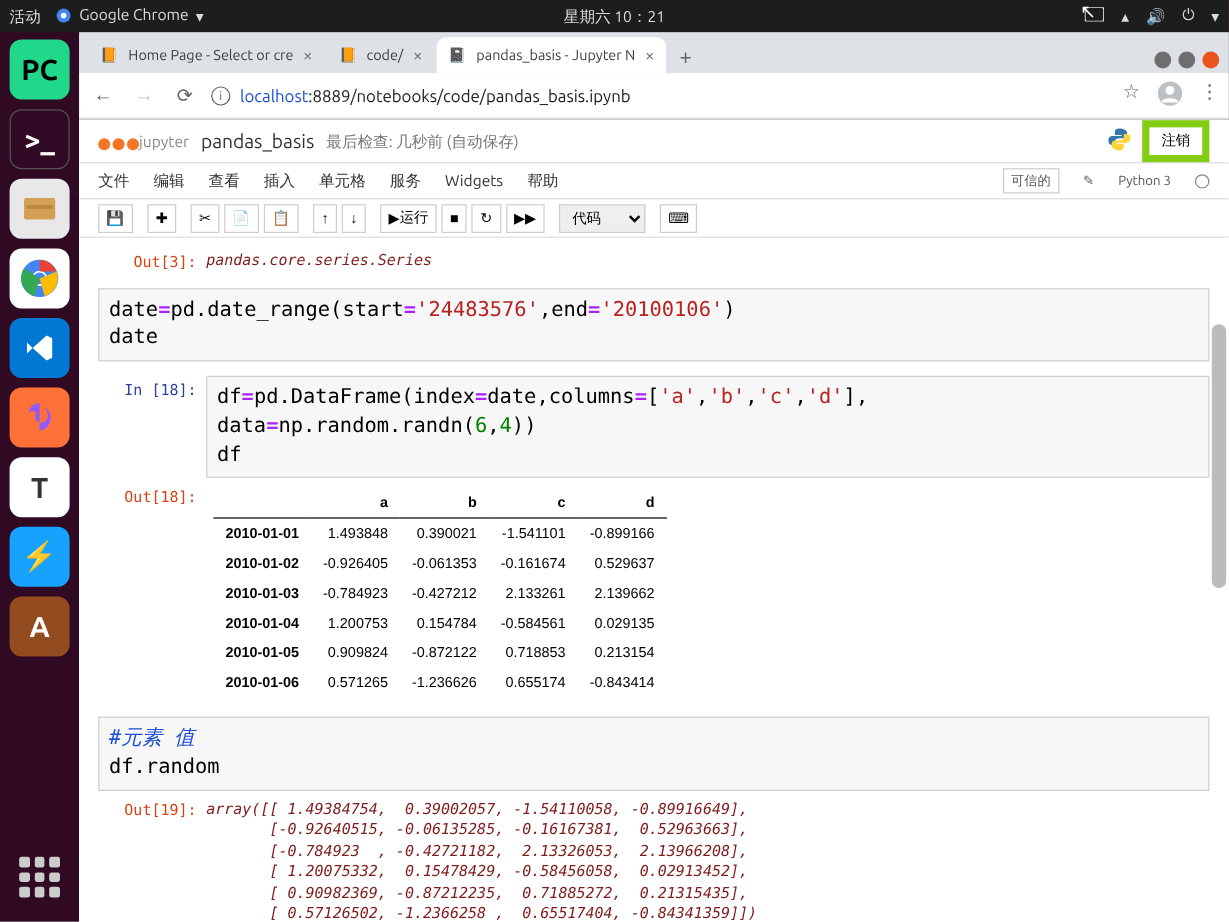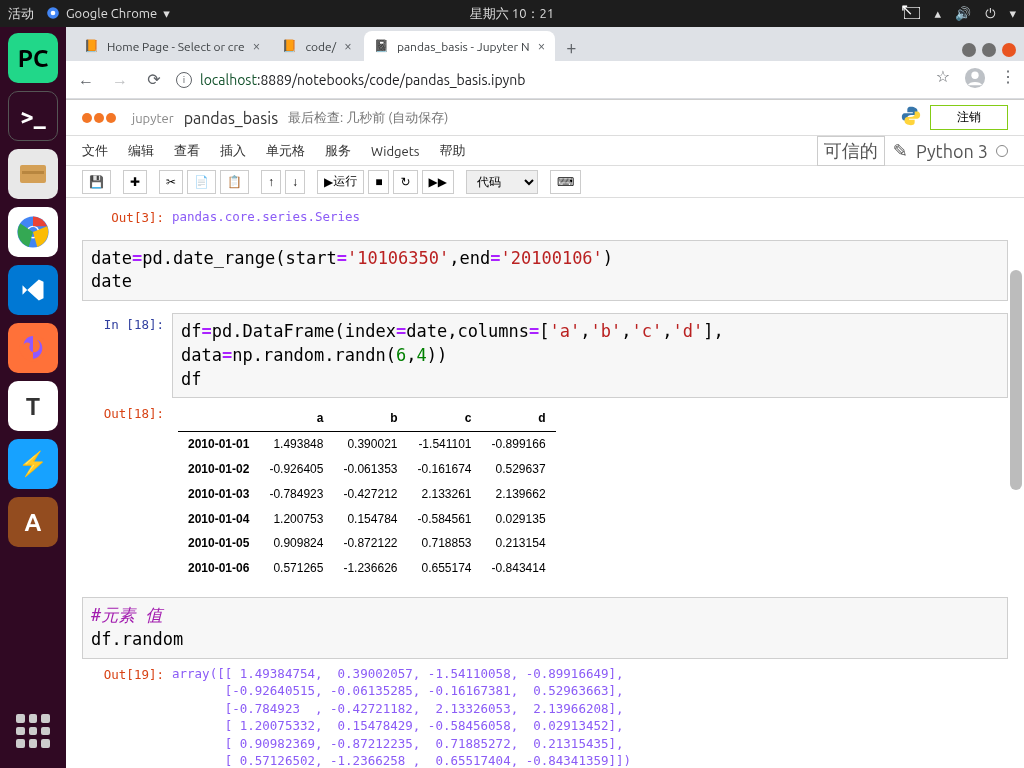--- a/index.html
+++ b/index.html
@@ -36,56 +36,56 @@
 .tab.active { background: #fff; }
 .tab-close { font-size: 14px; color: #5f6368; margin-left: auto; }
 .newtab { width: 28px; height: 28px; display:flex; align-items:center; justify-content:center; color:#5f6368; font-size:18px; }
 .window-controls { margin-left:auto; display:flex; gap:6px; padding-right:8px; padding-bottom:4px; }
 .wc { width:14px; height:14px; border-radius:50%; }
 .wc.min{background:#6f6f6f;} .wc.max{background:#6f6f6f;} .wc.close{background:#e95420;}
 
 .addressbar { height: 38px; background: #fff; display: flex; align-items: center; padding: 0 8px; gap: 10px; border-bottom: 1px solid #dadce0; }
 .nav-btn { width: 24px; height:24px; display:flex; align-items:center; justify-content:center; color:#5f6368; }
 .url-area { flex:1; display:flex; align-items:center; gap:8px; font-size:14px; color:#202124; }
-.url-host { color: #14532d; }
+.url-host { color: #1d4ed8; }
 .url-info { width:16px; height:16px; border:1px solid #5f6368; border-radius:50%; font-size:10px; display:flex;align-items:center;justify-content:center;color:#5f6368; }
 .addr-icons { display:flex; gap:14px; color:#5f6368; }
 
 
 .jupyter { flex:1; background:#fff; overflow-y:auto; position:relative; border-top:1px solid #ccc; }
 .jup-header { height: 36px; border-bottom: 1px solid #ddd; display:flex; align-items:center; padding:0 16px; gap: 10px; }
-.jup-logo { color:#888; font-size:13px; display:flex; align-items:center; gap:16px; }
+.jup-logo { color:#888; font-size:13px; display:flex; align-items:flex-end; gap:0; }
 .jup-logo-circ { display:flex; gap:2px;}
 .jup-logo-circ span{ width:10px;height:10px;border-radius:50%;background:#f37626;}
 .nb-name { font-size: 16px; color:#333; }
 .nb-meta { font-size: 13px; color:#777; }
 .jup-header-right { margin-left:auto; display:flex; align-items:center; gap:8px; }
-.logout-btn { border:1px solid #84cc16; padding:3px 26px; font-size:12px; }
+.logout-btn { border:6px solid #84cc16; padding:3px 10px; font-size:12px; }
 
 .jup-menu { height: 30px; border-bottom:1px solid #ddd; display:flex; align-items:center; padding:0 16px; gap:20px; font-size:13px; color:#333; }
-.jup-menu-right { margin-left:auto; display:flex; align-items:center; gap:8px; font-size:18px; color:#555; }
+.jup-menu-right { margin-left:auto; display:flex; align-items:center; gap:20px; font-size:11px; color:#555; }
 .kernel-ind { width:12px;height:12px;border:1px solid #888;border-radius:50%; }
 
 .jup-toolbar { height: 32px; border-bottom:1px solid #ddd; display:flex; align-items:center; padding:0 16px; gap:4px; }
 .tb-btn { border:1px solid #ccc; background:#fff; padding:2px 6px; font-size:12px; height:24px; display:flex; align-items:center; }
 .tb-sep { width:4px; }
 .tb-select { border:1px solid #ccc; height:24px; font-size:12px; padding:0 20px 0 6px; }
 
 .notebook-body { padding: 8px 16px 20px 16px; font-family: "DejaVu Sans Mono", monospace; }
 .cell-row { display:flex; margin-bottom: 4px; }
 .prompt { width: 90px; text-align: right; padding-right: 8px; font-size: 12.5px; font-family: monospace; flex-shrink:0; padding-top:4px; }
 .prompt.in { color: #303F9F; }
 .prompt.out { color: #D84315; }
 .cell-content { flex:1; padding:4px 6px; font-size: 14px; line-height: 1.4; }
 .code-input { background: #f7f7f7; border: 1px solid #cfcfcf; font-family: "DejaVu Sans Mono", monospace; font-size: 15px; padding: 6px 8px; }
-.output-text { font-family: monospace; font-size: 12.5px; white-space: pre; color:#8b5cf6; padding:2px 0; }
+.output-text { font-family: monospace; font-size: 12.5px; white-space: pre; color:#7f1d1d; padding:2px 0;font-style:italic; }
 
 
 .nm{color:#000;} .op{color:#aa22ff;font-weight:bold;}
-.str{color:#BA2121;} .num{color:#008000;} .cm{color:#a21caf;font-style:italic;}
+.str{color:#BA2121;} .num{color:#008000;} .cm{color:#1d4ed8;font-style:italic;}
 
 
 .df-table { border-collapse: collapse; font-size: 12px; font-family: Arial, sans-serif; }
 .df-table th, .df-table td { padding: 4px 10px; text-align: right; }
 .df-table thead th { border-bottom: 1px solid #000; }
 .df-table tbody th { font-weight: bold; text-align: left; border-right: none; }
 .df-table tbody tr:first-child td, .df-table tbody tr:first-child th { border-top:1px solid #000; }
 
 .scrollbar-right { position:absolute; right:2px; top:170px; width:12px; height:220px; background:#bcbcbc; border-radius:6px; }
 
@@ -272,21 +272,21 @@
 
     <div class="notebook-body">
 
       <div class="cell-row">
         <div class="prompt out">Out[3]:</div>
         <div class="cell-content output-text">pandas.core.series.Series</div>
       </div>
 
       <div class="cell-row" style="margin-top:12px">
         <div class="cell-content code-input" style="font-size:17px">
-<span class="nm">date</span><span class="op">=</span><span class="nm">pd.date_range(start</span><span class="op">=</span><span class="str">'10106350'</span><span class="nm">,end</span><span class="op">=</span><span class="str">'20100106'</span><span class="nm">)</span><br>
+<span class="nm">date</span><span class="op">=</span><span class="nm">pd.date_range(start</span><span class="op">=</span><span class="str">'24483576'</span><span class="nm">,end</span><span class="op">=</span><span class="str">'20100106'</span><span class="nm">)</span><br>
 <span class="nm">date</span>
         </div>
       </div>
 
       <div class="cell-row" style="margin-top:12px">
         <div class="prompt in">In [18]:</div>
         <div class="cell-content code-input" style="font-size:17px">
 <span class="nm">df</span><span class="op">=</span><span class="nm">pd.DataFrame(index</span><span class="op">=</span><span class="nm">date,columns</span><span class="op">=</span><span class="nm">[</span><span class="str">'a'</span><span class="nm">,</span><span class="str">'b'</span><span class="nm">,</span><span class="str">'c'</span><span class="nm">,</span><span class="str">'d'</span><span class="nm">],</span><br>
 <span class="nm">             data</span><span class="op">=</span><span class="nm">np.random.randn(</span><span class="num">6</span><span class="nm">,</span><span class="num">4</span><span class="nm">))</span><br>
 <span class="nm">df</span>

